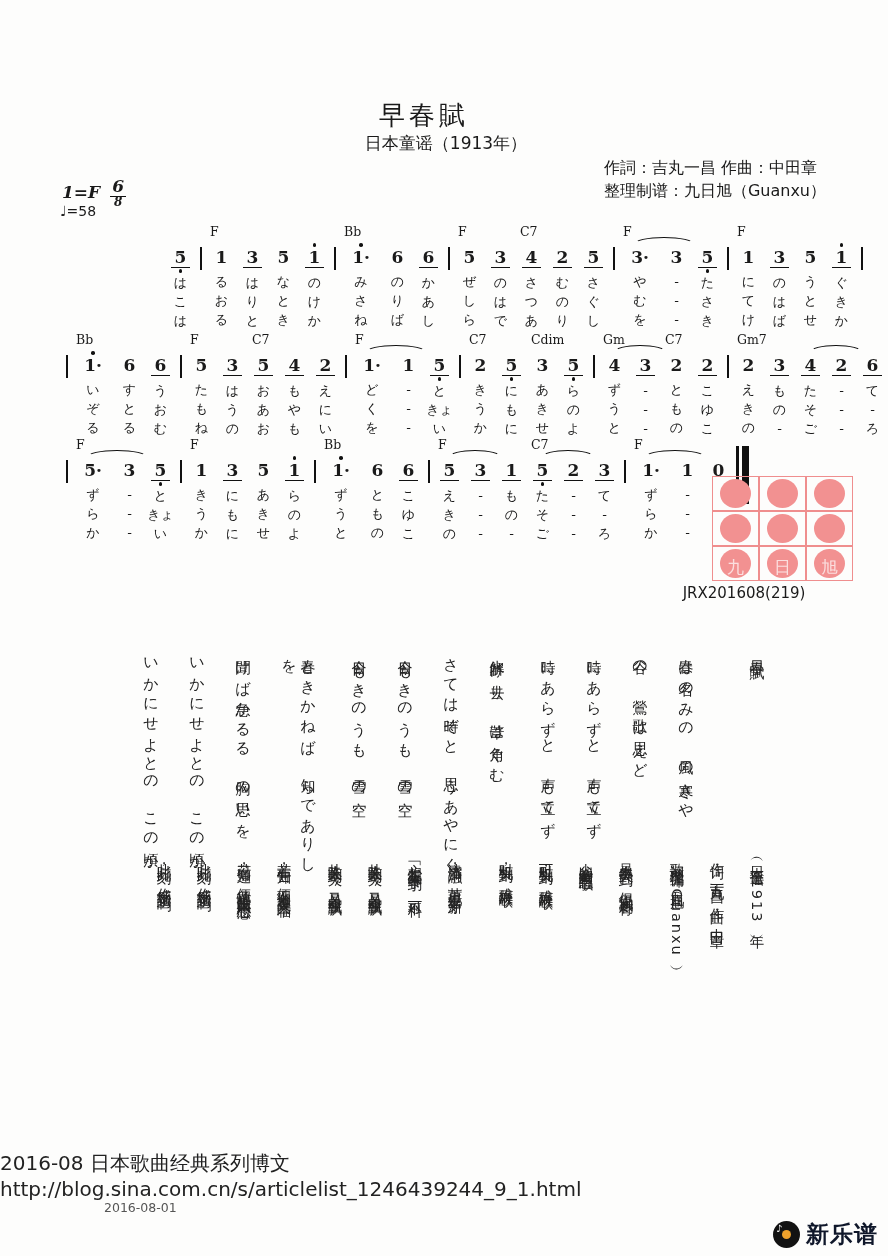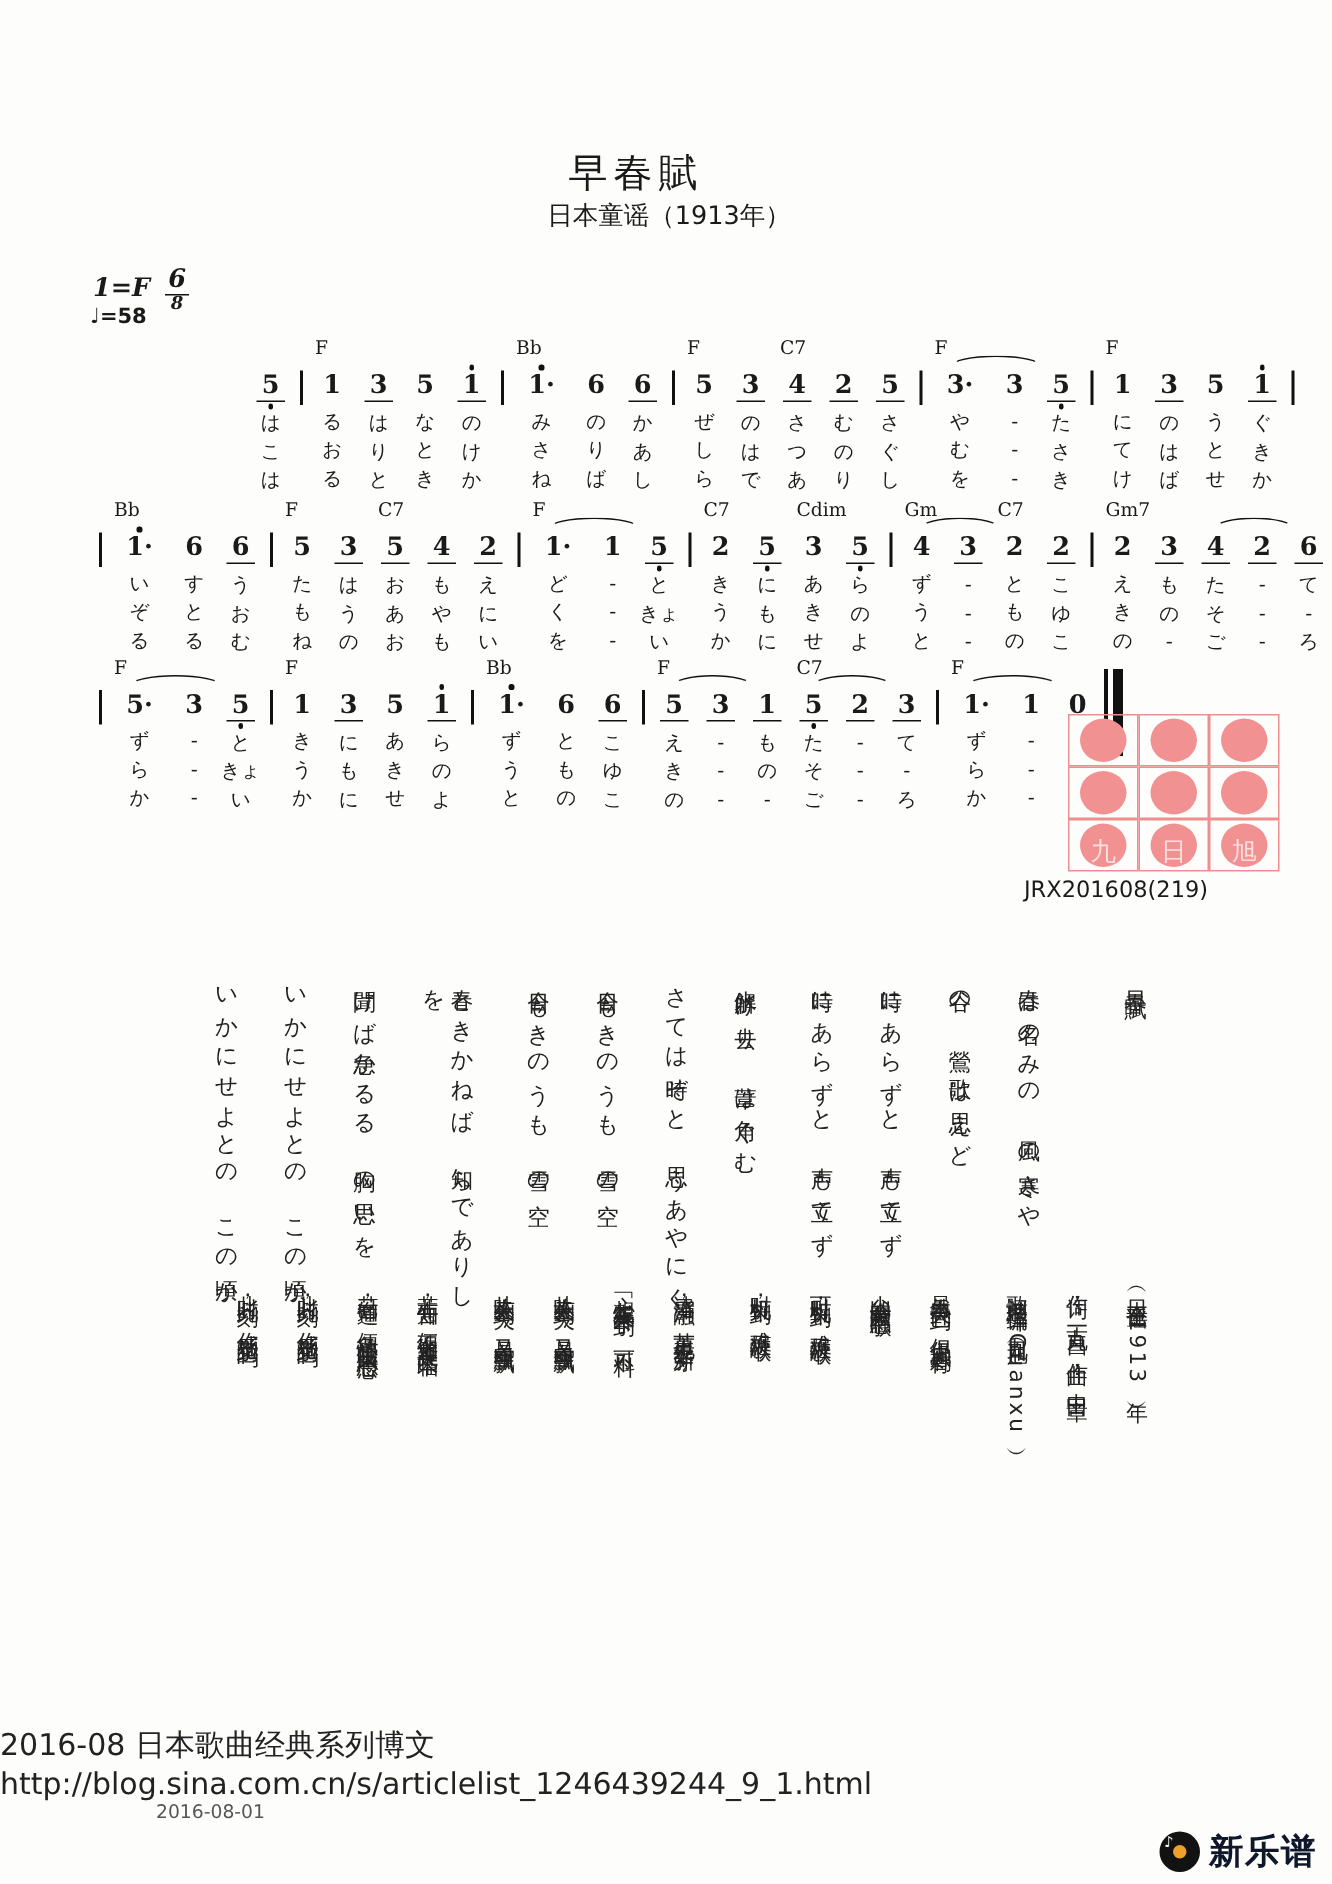--- a/index.html
+++ b/index.html
@@ -11,21 +11,21 @@
   .title{position:absolute;top:98px;left:0;right:40px;text-align:center;
          font-size:26px;letter-spacing:4px;font-family:"DejaVu Serif",serif;}
   .subtitle{position:absolute;top:132px;left:0;right:40px;text-align:center;font-size:17px;padding-left:44px;}
   .credits{position:absolute;top:156px;right:62px;text-align:left;font-size:16px;line-height:23px;}
 
   .keysig{position:absolute;left:62px;top:176px;font-size:17px;font-weight:bold;
           font-family:"DejaVu Serif",serif;display:flex;align-items:center;font-style:italic;}
   .frac{display:inline-flex;flex-direction:column;align-items:center;font-size:12px;
         line-height:11px;margin-left:10px;font-weight:bold;}
   .frac .num{border-bottom:1.3px solid #111;padding:0 2px;}
-  .tempo{position:absolute;left:60px;top:203px;font-size:14px;font-weight:bold;}
+  .tempo{position:absolute;left:60px;top:203px;font-size:14px;font-weight:normal;}
 
   
   .sys{position:absolute;left:62px;display:flex;align-items:flex-start;}
   .sys1{top:242px;padding-left:103px;}
   .sys2{top:350px;}
   .sys3{top:455px;}
   .cell{width:31px;display:flex;flex-direction:column;align-items:center;position:relative;}
   .cell.wide{width:42px;}
   .chord{position:absolute;top:-18px;left:4px;font-size:12.5px;
          font-family:"DejaVu Serif",serif;white-space:nowrap;}
@@ -71,20 +71,22 @@
                  border-radius:50%;background:#eda12c;}
   .record .note{position:absolute;left:3px;top:2px;color:#fff;font-size:10px;}
   .brand-name{font-size:23px;font-weight:bold;letter-spacing:1px;color:#0f172a;}
 </style>
 </head>
 <body>
 
 <div class="title">早春賦</div>
 <div class="subtitle">日本童谣（1913年）</div>
 <div class="credits">
+  <div>作詞：吉丸一昌 作曲：中田章</div>
+  <div>整理制谱：九日旭（Guanxu）</div>
 </div>
 <div class="keysig">
   <span>1=F</span>
   <span class="frac">
     <span class="num">6</span>
     <span>8</span>
   </span>
 </div>
 <div class="tempo">♩=58</div>
 

